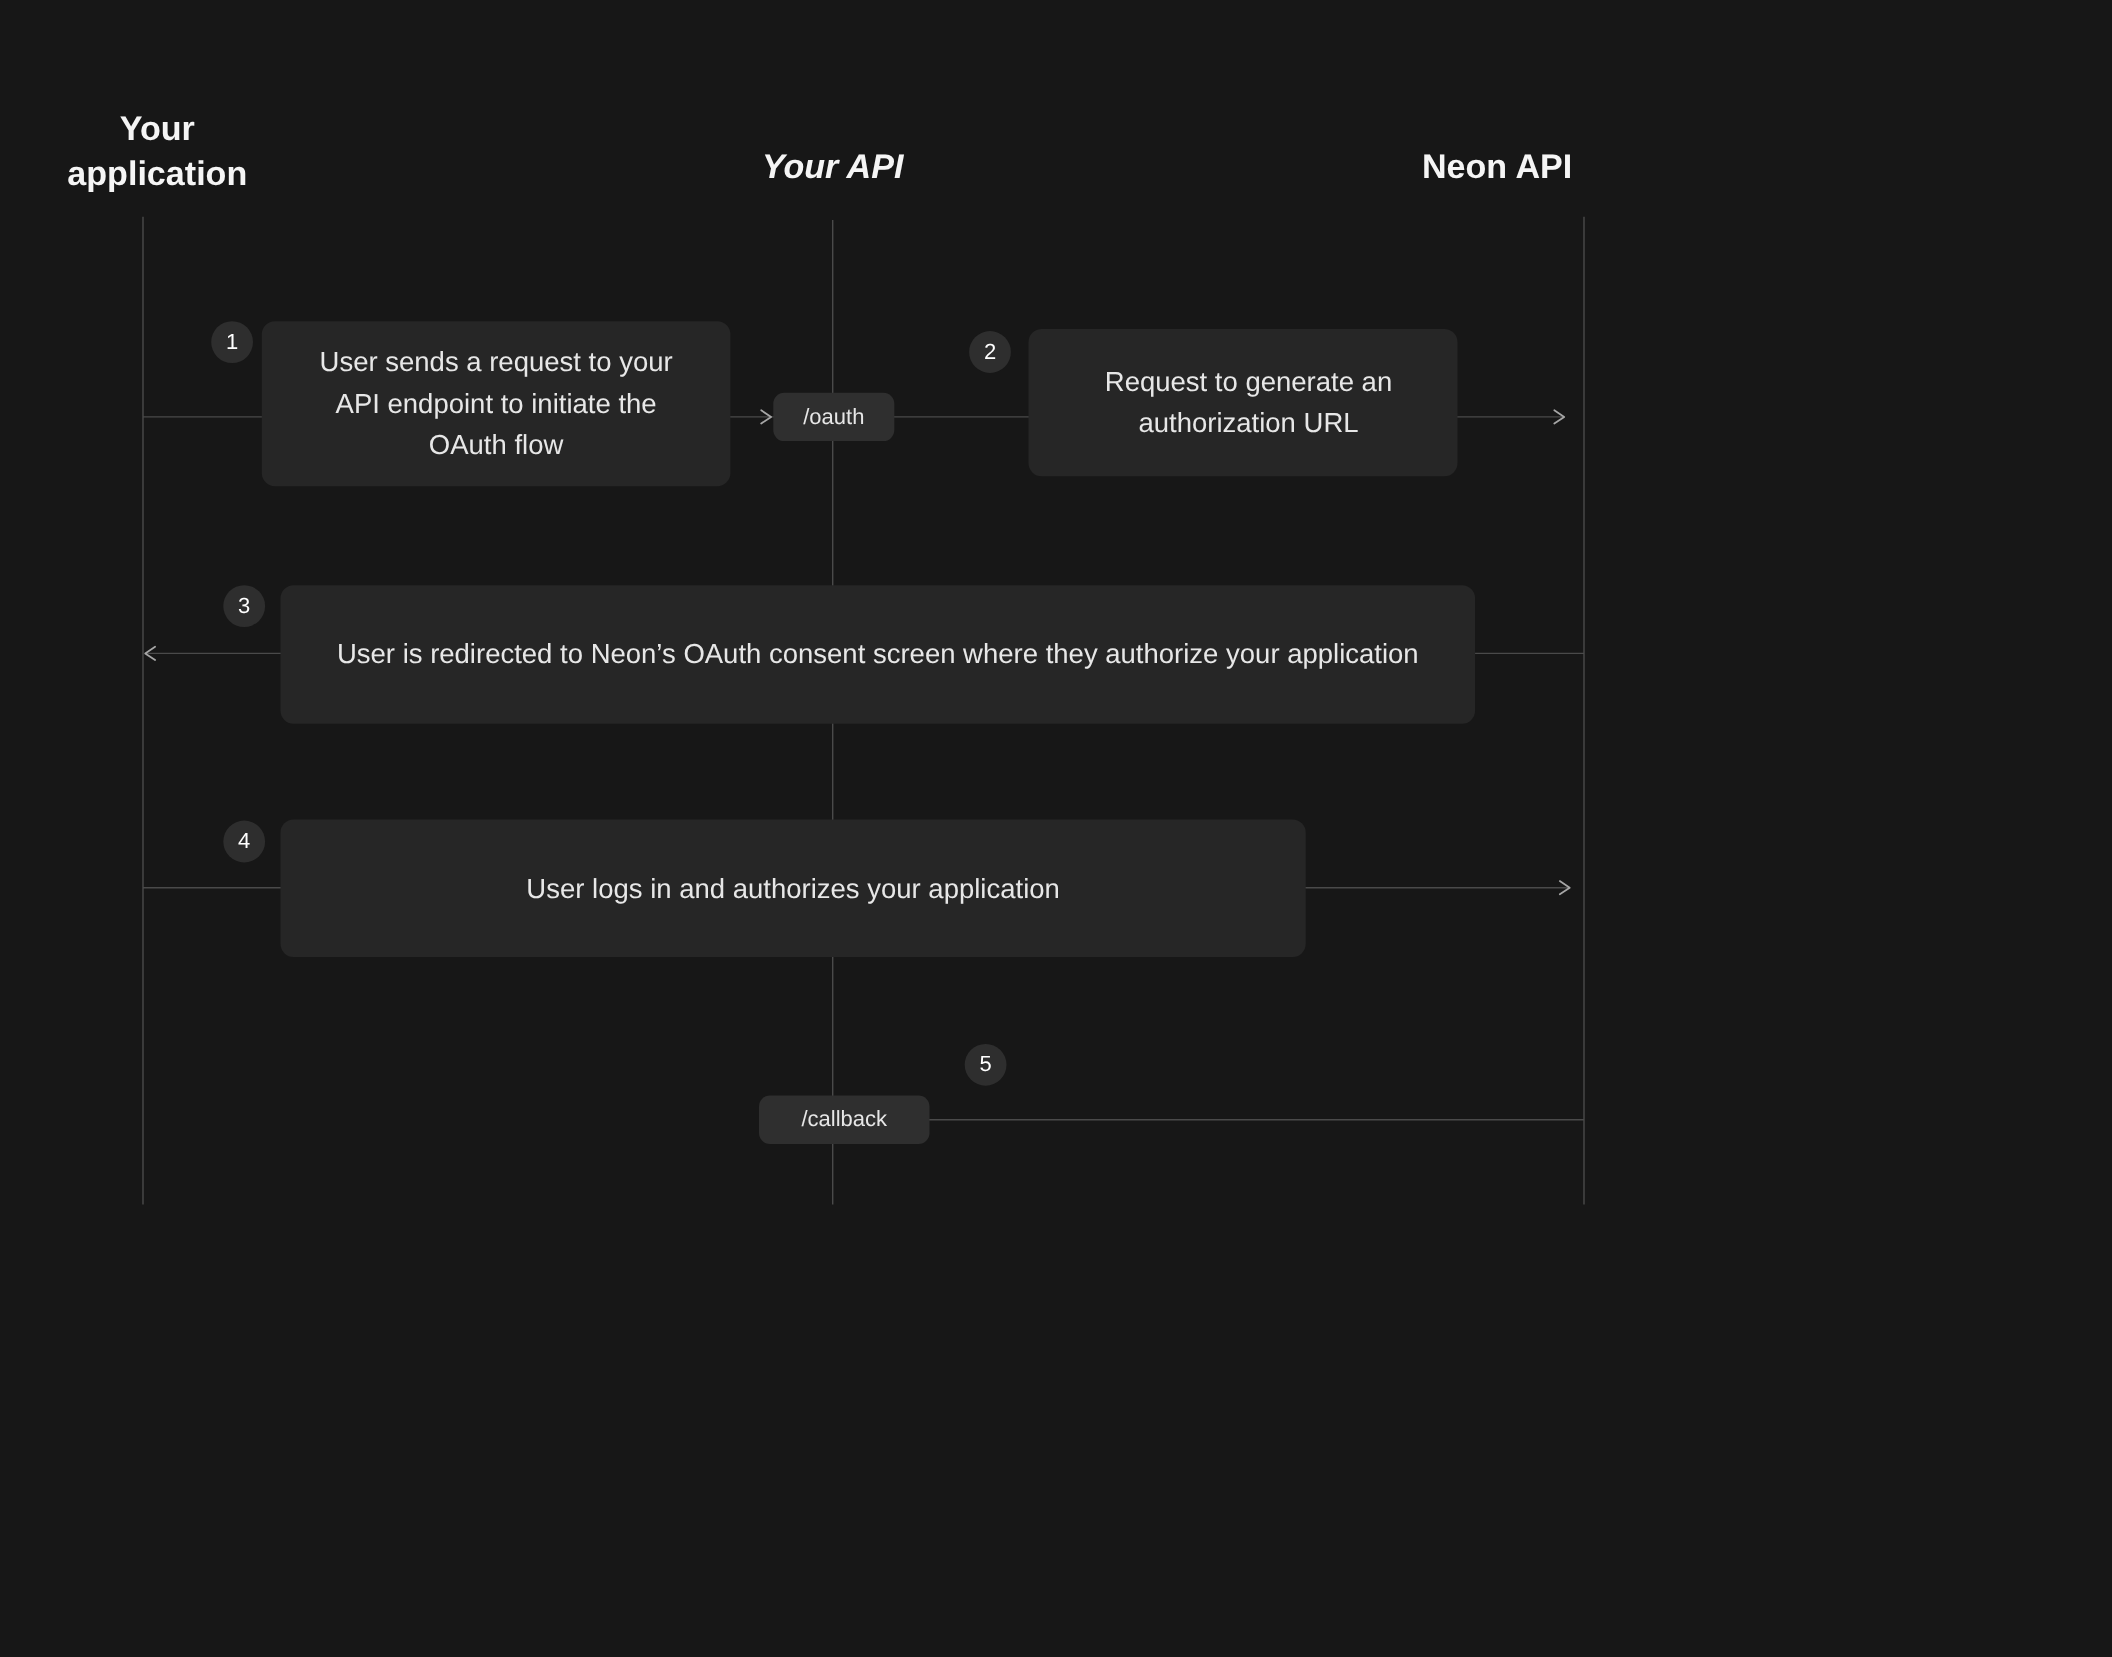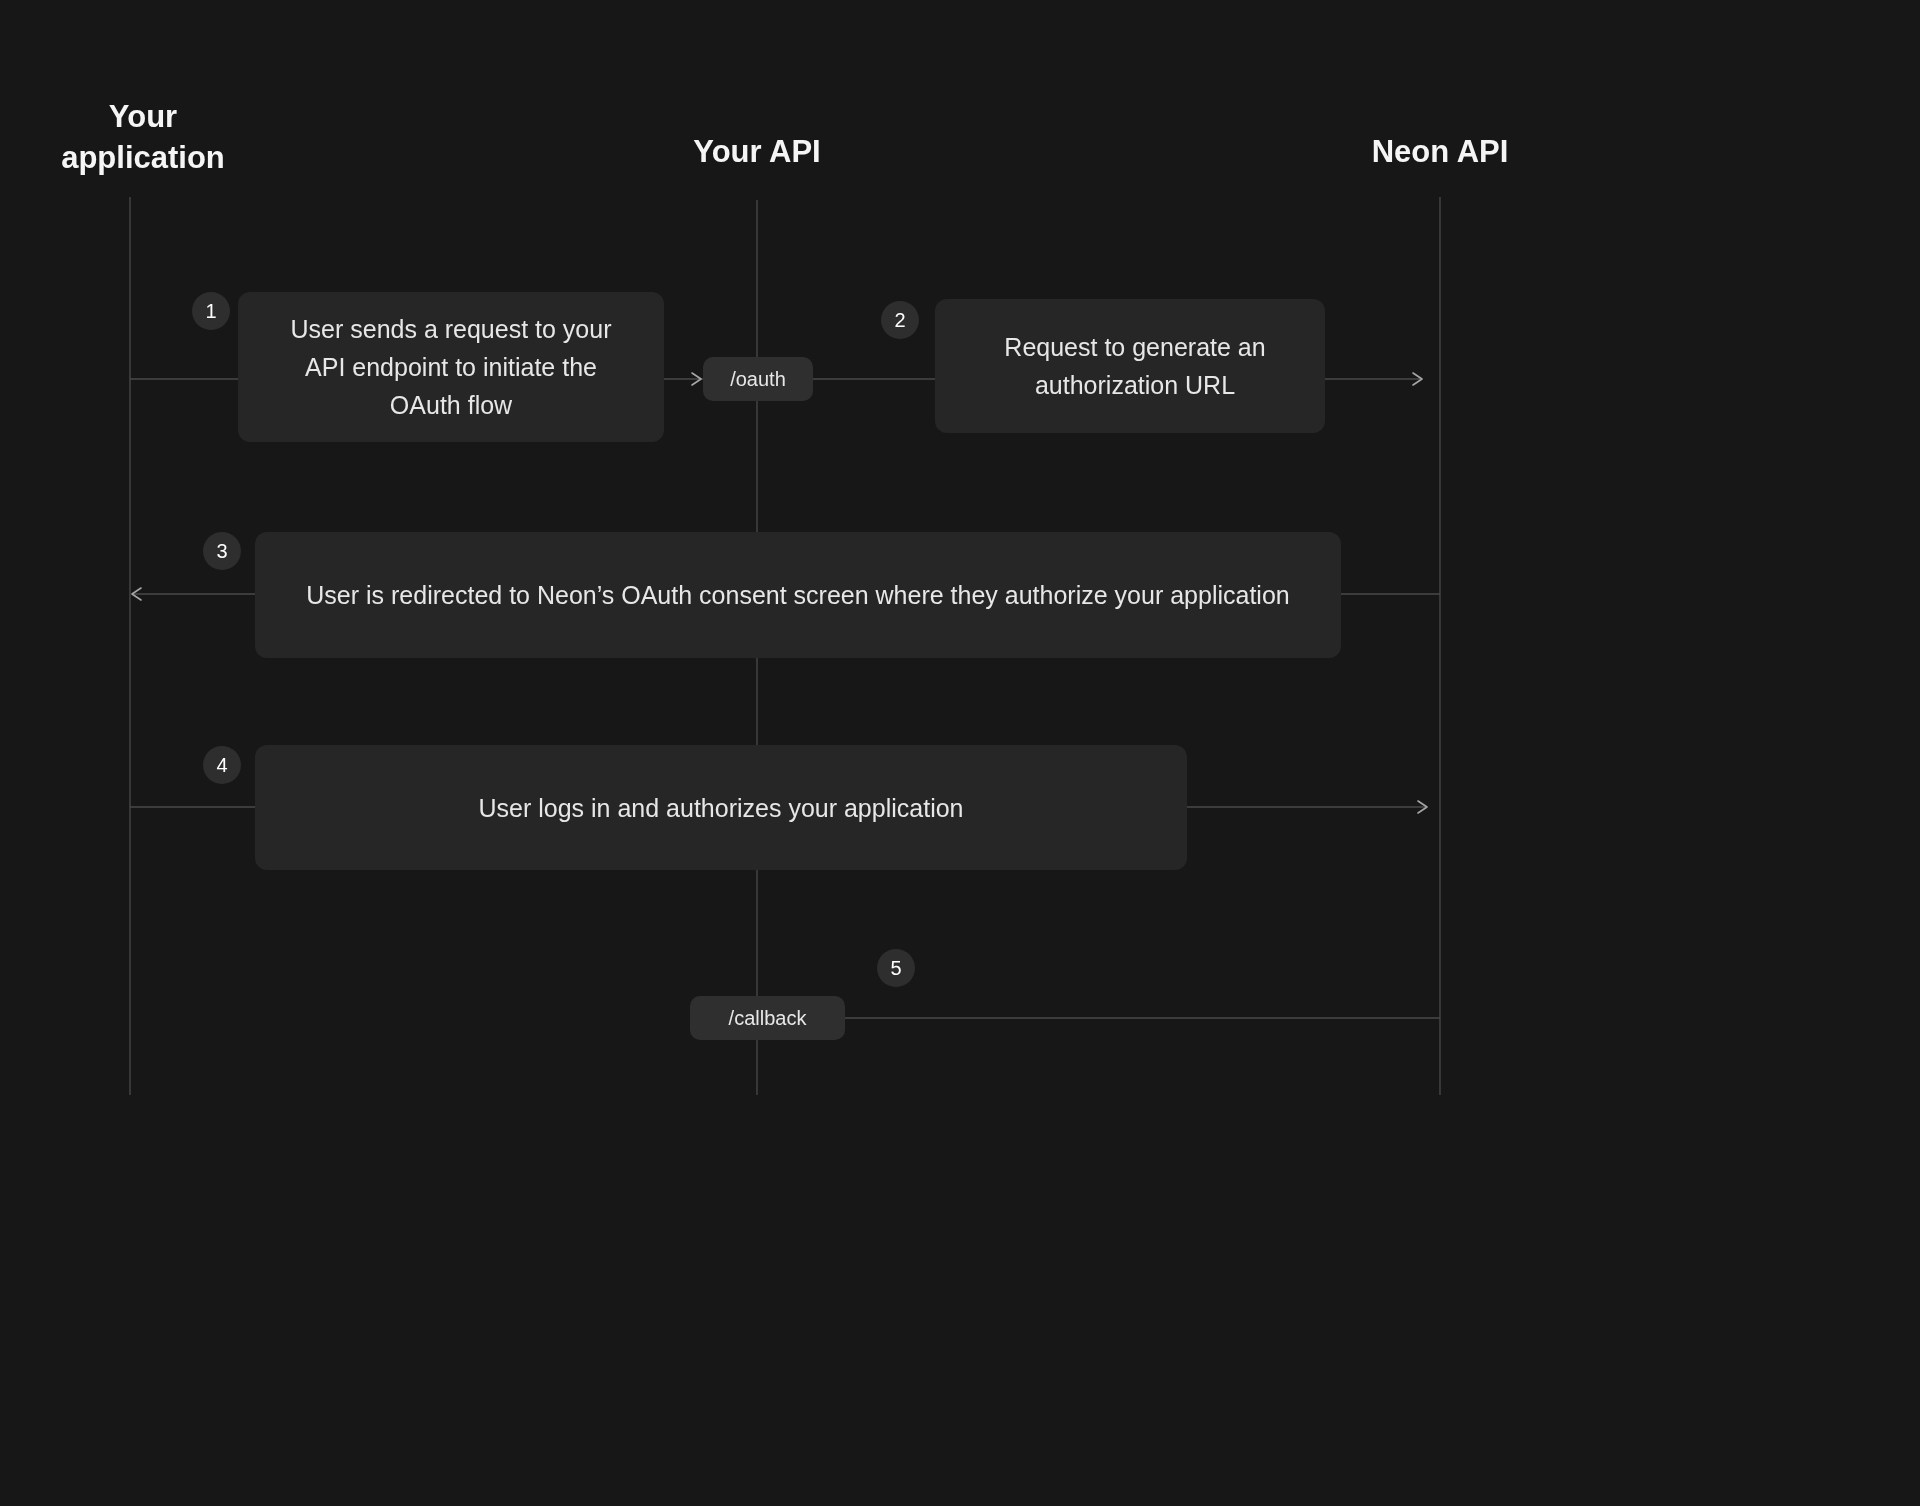--- a/index.html
+++ b/index.html
@@ -50,22 +50,22 @@
       <path class="arrowhead" d="M 1418 801 L 1427 807 L 1418 813"></path>
     </g>
 
     <g>
       <line class="connector" x1="1440" y1="1018" x2="830" y2="1018"></line>
       <path class="arrowhead" d="M 839 1012 L 830 1018 L 839 1024"></path>
     </g>
   </svg>
 
   <div class="lane-label" style="left:48px;top:96px;width:190px;">Your application</div>
-  <div class="lane-label" style="left:647px;top:131px;width:220px;">Your API</div>
-  <div class="lane-label" style="left:1320px;top:131px;width:240px;">Neon API</div>
+  <div class="lane-label" style="left:647px;top:131px;width:220px;font-style:italic;">Your API</div>
+  <div class="lane-label" style="left:1241px;top:131px;width:240px;">Neon API</div>
 
   <div class="badge" style="left:192px;top:292px;">1</div>
   <div class="box" style="left:238px;top:292px;width:426px;height:150px;">
     <p>User sends a request to your API endpoint to initiate the OAuth flow</p>
   </div>
 
   <div class="pill" style="left:703px;top:357px;width:110px;height:44px;">/oauth</div>
 
   <div class="badge" style="left:881px;top:301px;">2</div>
   <div class="box" style="left:935px;top:299px;width:390px;height:134px;padding-left:40px;">

